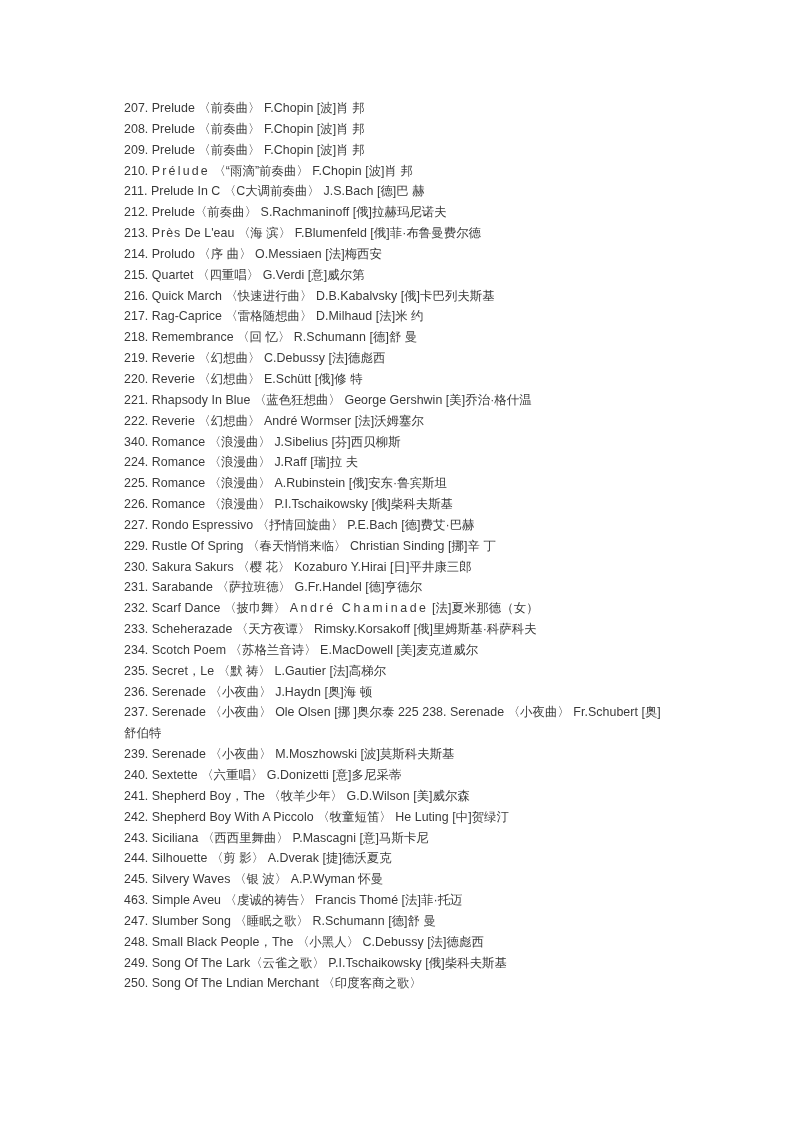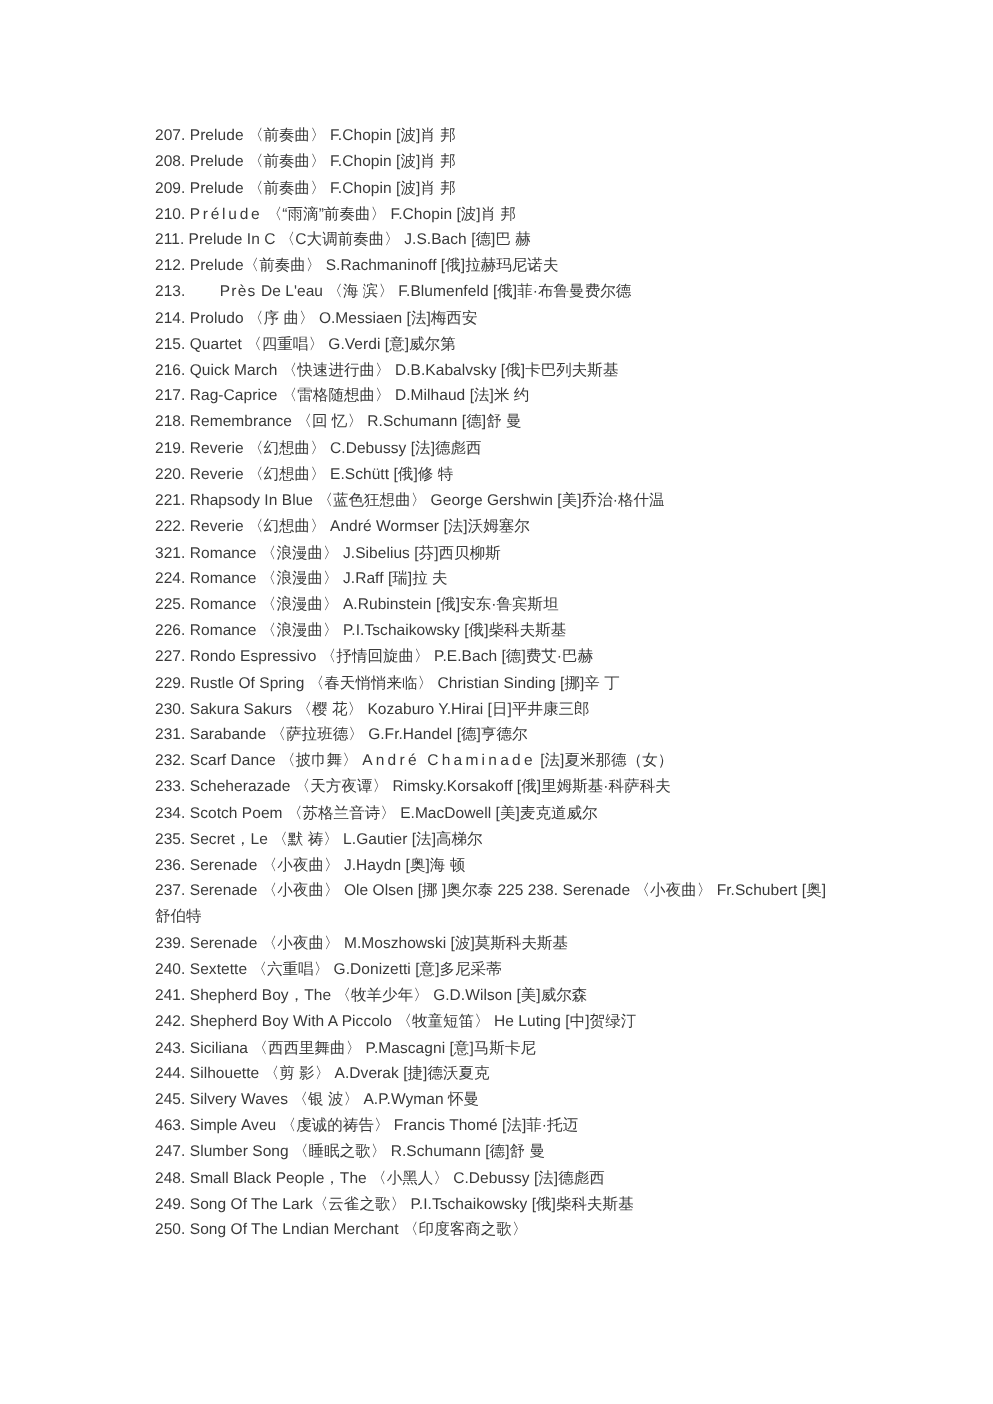--- a/index.html
+++ b/index.html
@@ -48,31 +48,31 @@
 <body>
 
 <div id="page">
   <div id="entry-list">
     <div class="entry-line">207. Prelude 〈前奏曲〉 F.Chopin [波]肖 邦</div>
     <div class="entry-line">208. Prelude 〈前奏曲〉 F.Chopin [波]肖 邦</div>
     <div class="entry-line">209. Prelude 〈前奏曲〉 F.Chopin [波]肖 邦</div>
     <div class="entry-line">210. <span class="sp" style="letter-spacing: 2.2px; text-align: right;">Prélude</span> 〈“雨滴”前奏曲〉 F.Chopin [波]肖 邦</div>
     <div class="entry-line">211. Prelude In C 〈C大调前奏曲〉 J.S.Bach [德]巴 赫</div>
     <div class="entry-line">212. Prelude〈前奏曲〉 S.Rachmaninoff [俄]拉赫玛尼诺夫</div>
-    <div class="entry-line">213. <span class="sp" style="letter-spacing: 1px; margin-left: 24px;">Près</span> De L'eau 〈海 滨〉 F.Blumenfeld [俄]菲·布鲁曼费尔德</div>
+    <div class="entry-line">213. <span class="sp" style="letter-spacing: 1px;">Près</span> De L'eau 〈海 滨〉 F.Blumenfeld [俄]菲·布鲁曼费尔德</div>
     <div class="entry-line">214. Proludo 〈序 曲〉 O.Messiaen [法]梅西安</div>
     <div class="entry-line">215. Quartet 〈四重唱〉 G.Verdi [意]威尔第</div>
     <div class="entry-line">216. Quick March 〈快速进行曲〉 D.B.Kabalvsky [俄]卡巴列夫斯基</div>
     <div class="entry-line">217. Rag-Caprice 〈雷格随想曲〉 D.Milhaud [法]米 约</div>
     <div class="entry-line">218. Remembrance 〈回 忆〉 R.Schumann [德]舒 曼</div>
     <div class="entry-line">219. Reverie 〈幻想曲〉 C.Debussy [法]德彪西</div>
     <div class="entry-line">220. Reverie 〈幻想曲〉 E.Schütt [俄]修 特</div>
     <div class="entry-line">221. Rhapsody In Blue 〈蓝色狂想曲〉 George Gershwin [美]乔治·格什温</div>
     <div class="entry-line">222. Reverie 〈幻想曲〉 André Wormser [法]沃姆塞尔</div>
-    <div class="entry-line">321. Romance 〈浪漫曲〉 J.Sibelius [芬]西贝柳斯</div>
+    <div class="entry-line">340. Romance 〈浪漫曲〉 J.Sibelius [芬]西贝柳斯</div>
     <div class="entry-line">224. Romance 〈浪漫曲〉 J.Raff [瑞]拉 夫</div>
     <div class="entry-line">225. Romance 〈浪漫曲〉 A.Rubinstein [俄]安东·鲁宾斯坦</div>
     <div class="entry-line">226. Romance 〈浪漫曲〉 P.I.Tschaikowsky [俄]柴科夫斯基</div>
     <div class="entry-line">227. Rondo Espressivo 〈抒情回旋曲〉 P.E.Bach [德]费艾·巴赫</div>
     <div class="entry-line">229. Rustle Of Spring 〈春天悄悄来临〉 Christian Sinding [挪]辛 丁</div>
     <div class="entry-line">230. Sakura Sakurs 〈樱 花〉 Kozaburo Y.Hirai [日]平井康三郎</div>
     <div class="entry-line">231. Sarabande 〈萨拉班德〉 G.Fr.Handel [德]亨德尔</div>
     <div class="entry-line">232. Scarf Dance 〈披巾舞〉 <span class="sp" style="letter-spacing: 2.6px;">André Chaminade</span> [法]夏米那德（女）</div>
     <div class="entry-line">233. Scheherazade 〈天方夜谭〉 Rimsky.Korsakoff [俄]里姆斯基·科萨科夫</div>
     <div class="entry-line">234. Scotch Poem 〈苏格兰音诗〉 E.MacDowell [美]麦克道威尔</div>

